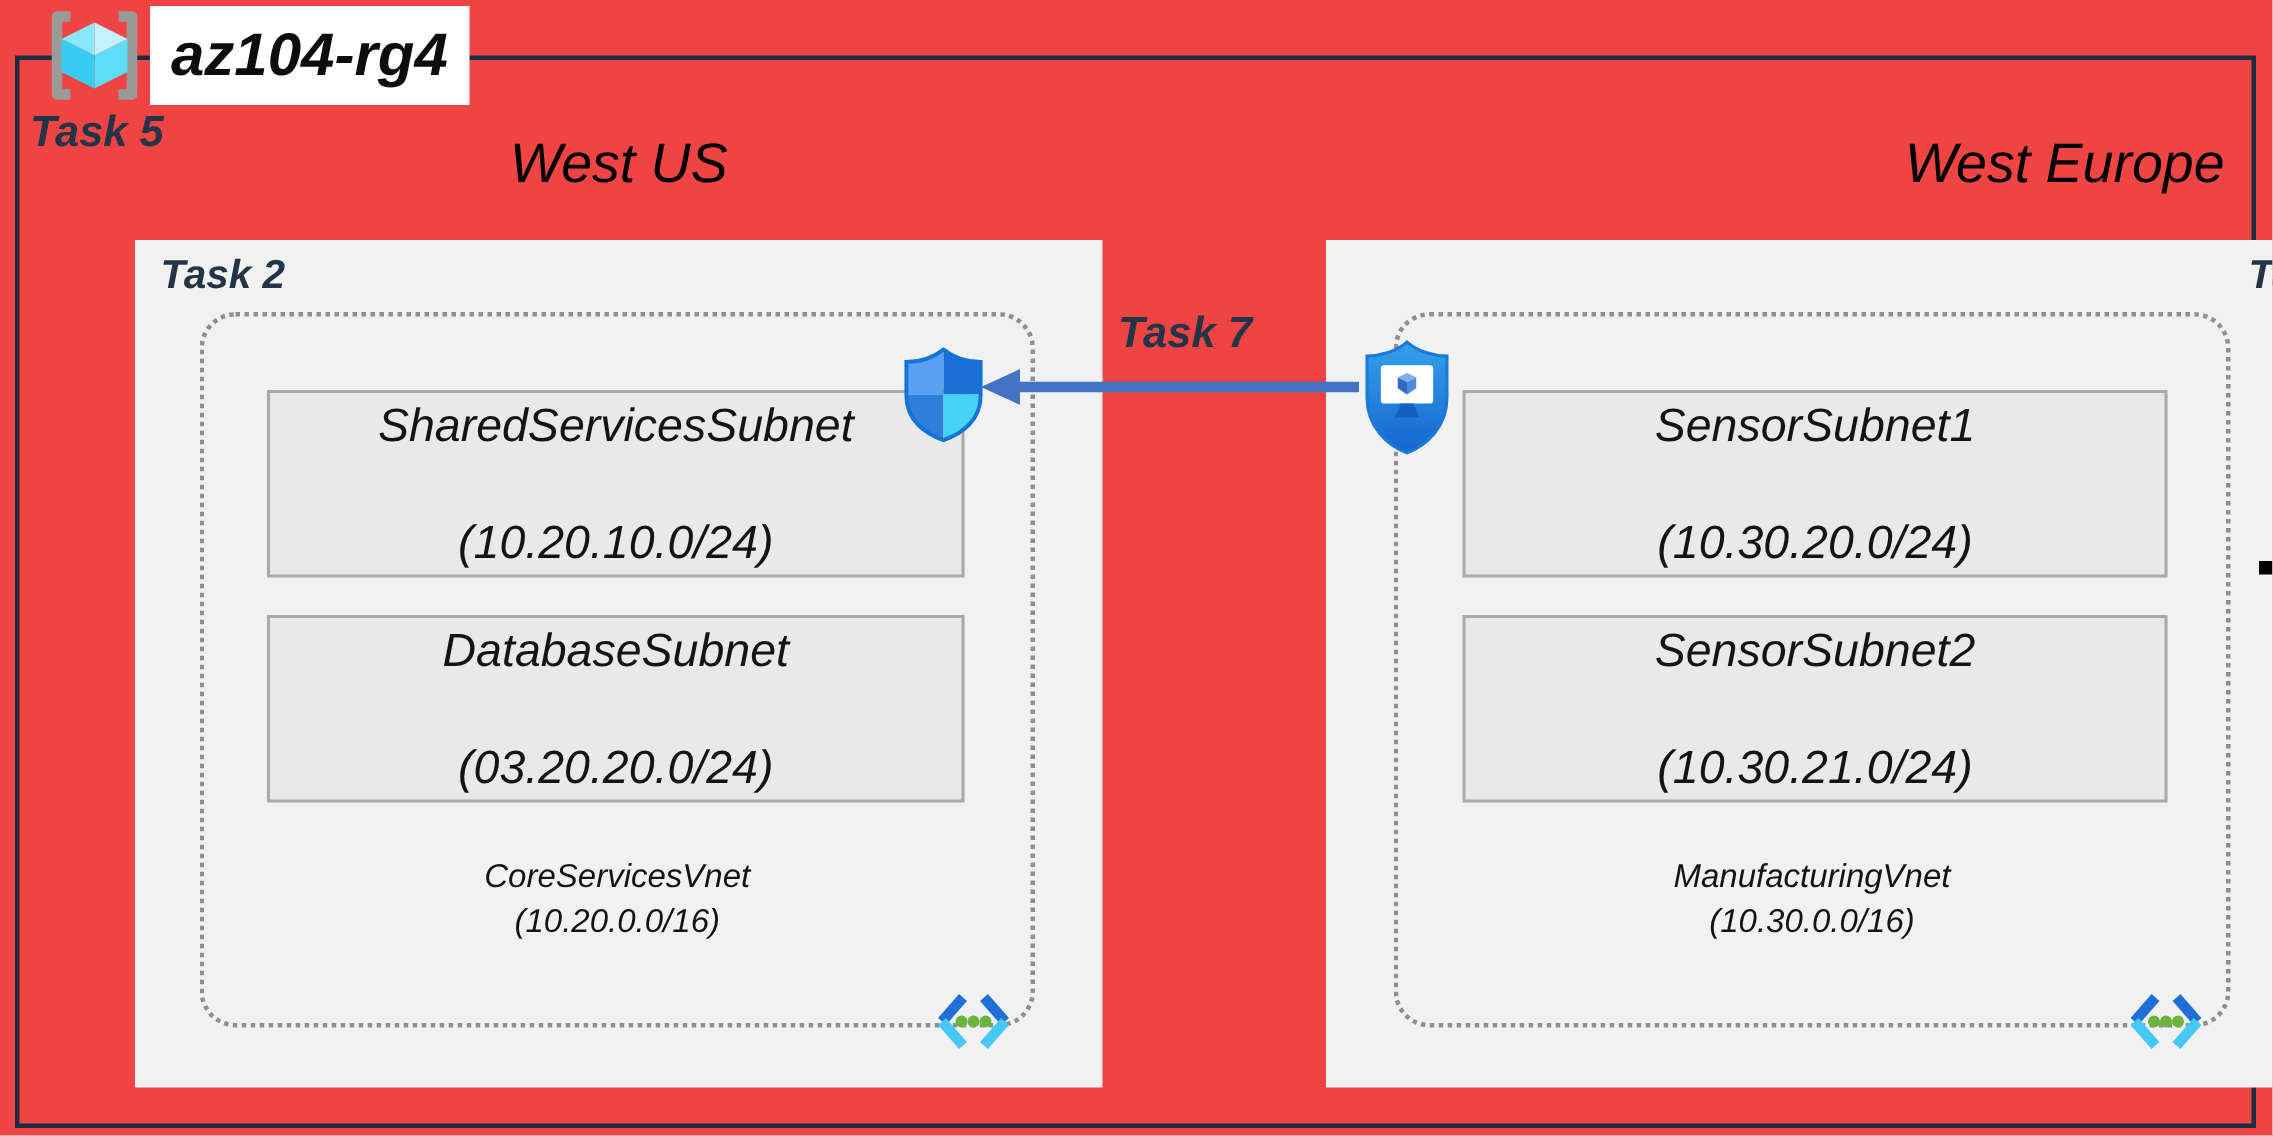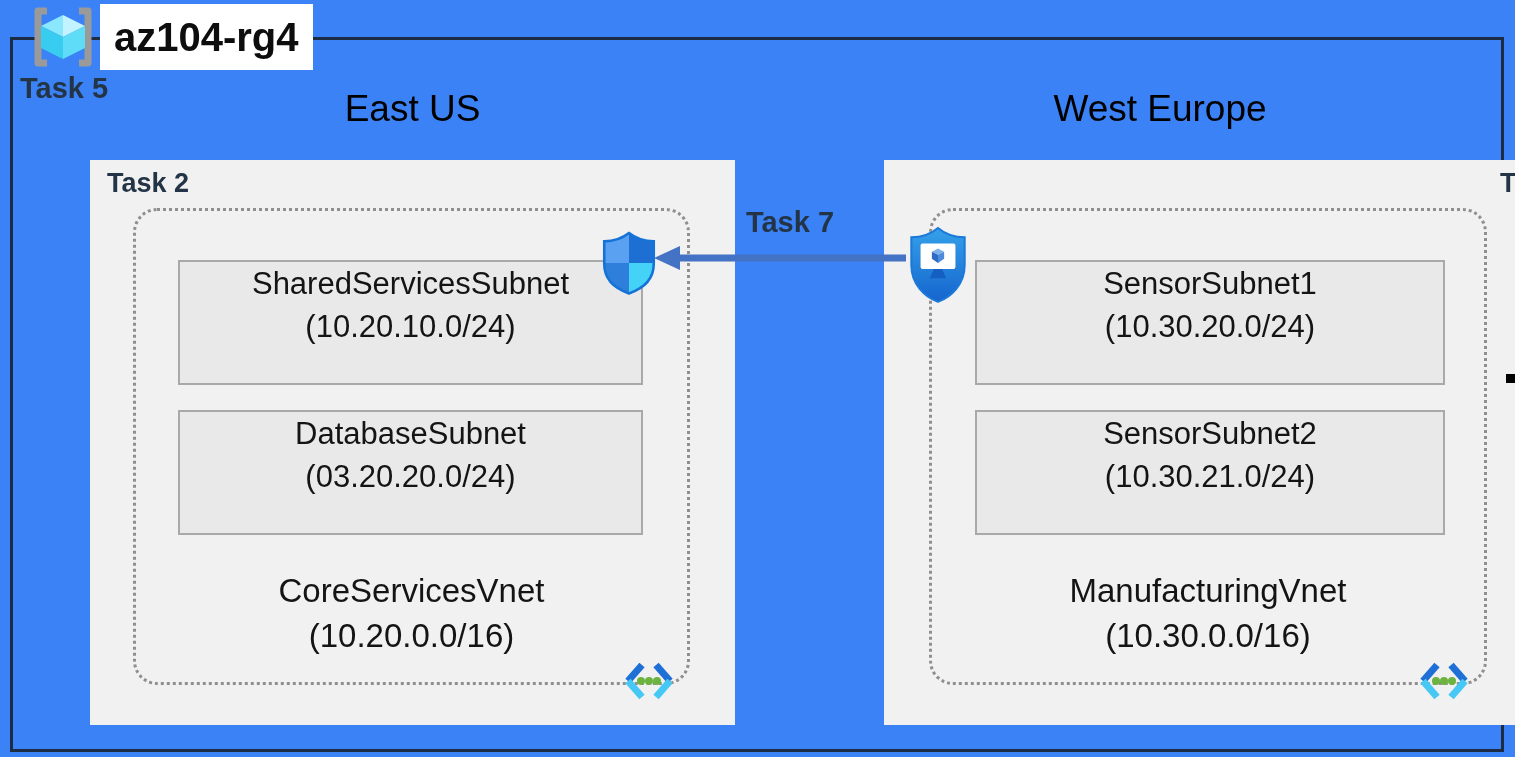--- a/index.html
+++ b/index.html
@@ -1,66 +1,67 @@
 <!DOCTYPE html>
 <html><head>
 <meta charset="utf-8">
 <style>
   html,body{margin:0;padding:0;background:#ffffff;}
   .canvas{
     position:relative;
     width:1515px;height:757px;
     font-family:"Liberation Sans", sans-serif;
-    background:#3b82f6;
+    background:#ef4444;
     overflow:hidden;
+    font-style:italic;
   }
   .outer-box{
     position:absolute;left:10px;top:37px;width:1494px;height:715px;
     border:3px solid #1b2c44;box-sizing:border-box;
   }
   .rg-header{position:absolute;left:26px;top:4px;display:flex;align-items:center;z-index:5;}
   .rg-icon{width:74px;height:66px;}
   .rg-title{
     font-size:40px;font-weight:bold;color:#0d0d0d;
     background:#ffffff;padding:0 14px;line-height:66px;
   }
   .task-label{color:#243447;font-weight:bold;}
   .task1{position:absolute;left:20px;top:72px;font-size:29px;}
   .region-heading{
     position:absolute;top:88px;font-size:37px;color:#000;text-align:center;
   }
   .heading-east{left:90px;width:645px;}
-  .heading-west{left:837px;width:646px;}
+  .heading-west{left:837px;width:646px;text-align:right;}
   .region{
     position:absolute;top:160px;height:565px;background:#f1f1f1;box-sizing:border-box;padding-left:48px;
   }
   .region-east{left:90px;width:645px;}
   .region-west{left:837px;width:740px;margin-left:47px;}
   .region-task{position:absolute;top:8px;font-size:27px;}
   .region-task-left{left:17px;}
   .region-task-right{right:42px;}
   .vnet-box{
     position:absolute;top:48px;
     border:3px dotted #8f8f8f;border-radius:24px;box-sizing:border-box;
   }
   .vnet-east{left:43px;width:557px;height:477px;}
   .vnet-west{left:45px;width:558px;height:477px;}
   .subnet{
     position:absolute;height:125px;box-sizing:border-box;
     background:#e9e9e9;border:2px solid #a9a9a9;
-    display:flex;flex-direction:column;justify-content:flex-start;align-items:center;
+    display:flex;flex-direction:column;justify-content:space-between;align-items:center;
     font-size:31px;color:#141414;line-height:1.4;text-align:center;
   }
   .subnet-e{left:42px;width:465px;}
   .subnet-w{left:43px;width:470px;}
   .subnet-1{top:49px;}
   .subnet-2{top:199px;}
   .vnet-label{
     position:absolute;top:358px;left:0;width:100%;
-    text-align:center;font-size:33px;color:#141414;line-height:1.35;
+    text-align:center;font-size:22px;color:#141414;line-height:1.35;
   }
   .vnet-chevron{position:absolute;top:447px;width:58px;height:46px;}
   .chev-east{left:484px;}
   .chev-west{left:483px;}
   .task4{position:absolute;left:705px;top:206px;width:170px;text-align:center;font-size:29px;z-index:3;}
   .peer-arrow{position:absolute;left:648px;top:238px;z-index:2;}
   .nsg-icon{position:absolute;left:600px;top:230px;width:58px;height:66px;z-index:4;}
   .shieldmon-icon{position:absolute;left:907px;top:226px;width:62px;height:80px;z-index:4;}
   .edge-mark{position:absolute;left:1506px;top:374px;width:9px;height:9px;background:#000;}
 </style>
@@ -78,21 +79,21 @@
       <polygon points="37,11 15,22 37,33" fill="#8be7fd"></polygon>
       <polygon points="37,11 59,22 37,33" fill="#c2f3fe"></polygon>
       <polygon points="15,22 37,33 37,55 15,44" fill="#38cdf0"></polygon>
       <polygon points="59,22 37,33 37,55 59,44" fill="#5fdcf8"></polygon>
     </svg>
     <div class="rg-title">az104-rg4</div>
   </div>
 
   <div class="task-label task1">Task 5</div>
 
-  <div class="region-heading heading-east">East US</div>
+  <div class="region-heading heading-east">West US</div>
   <div class="region-heading heading-west">West Europe</div>
 
   <div class="region region-east">
     <div class="task-label region-task region-task-left">Task 2</div>
     <div class="vnet-box vnet-east">
       <div class="subnet subnet-e subnet-1">
         <span>SharedServicesSubnet</span>
         <span>(10.20.10.0/24)</span>
       </div>
       <div class="subnet subnet-e subnet-2">

